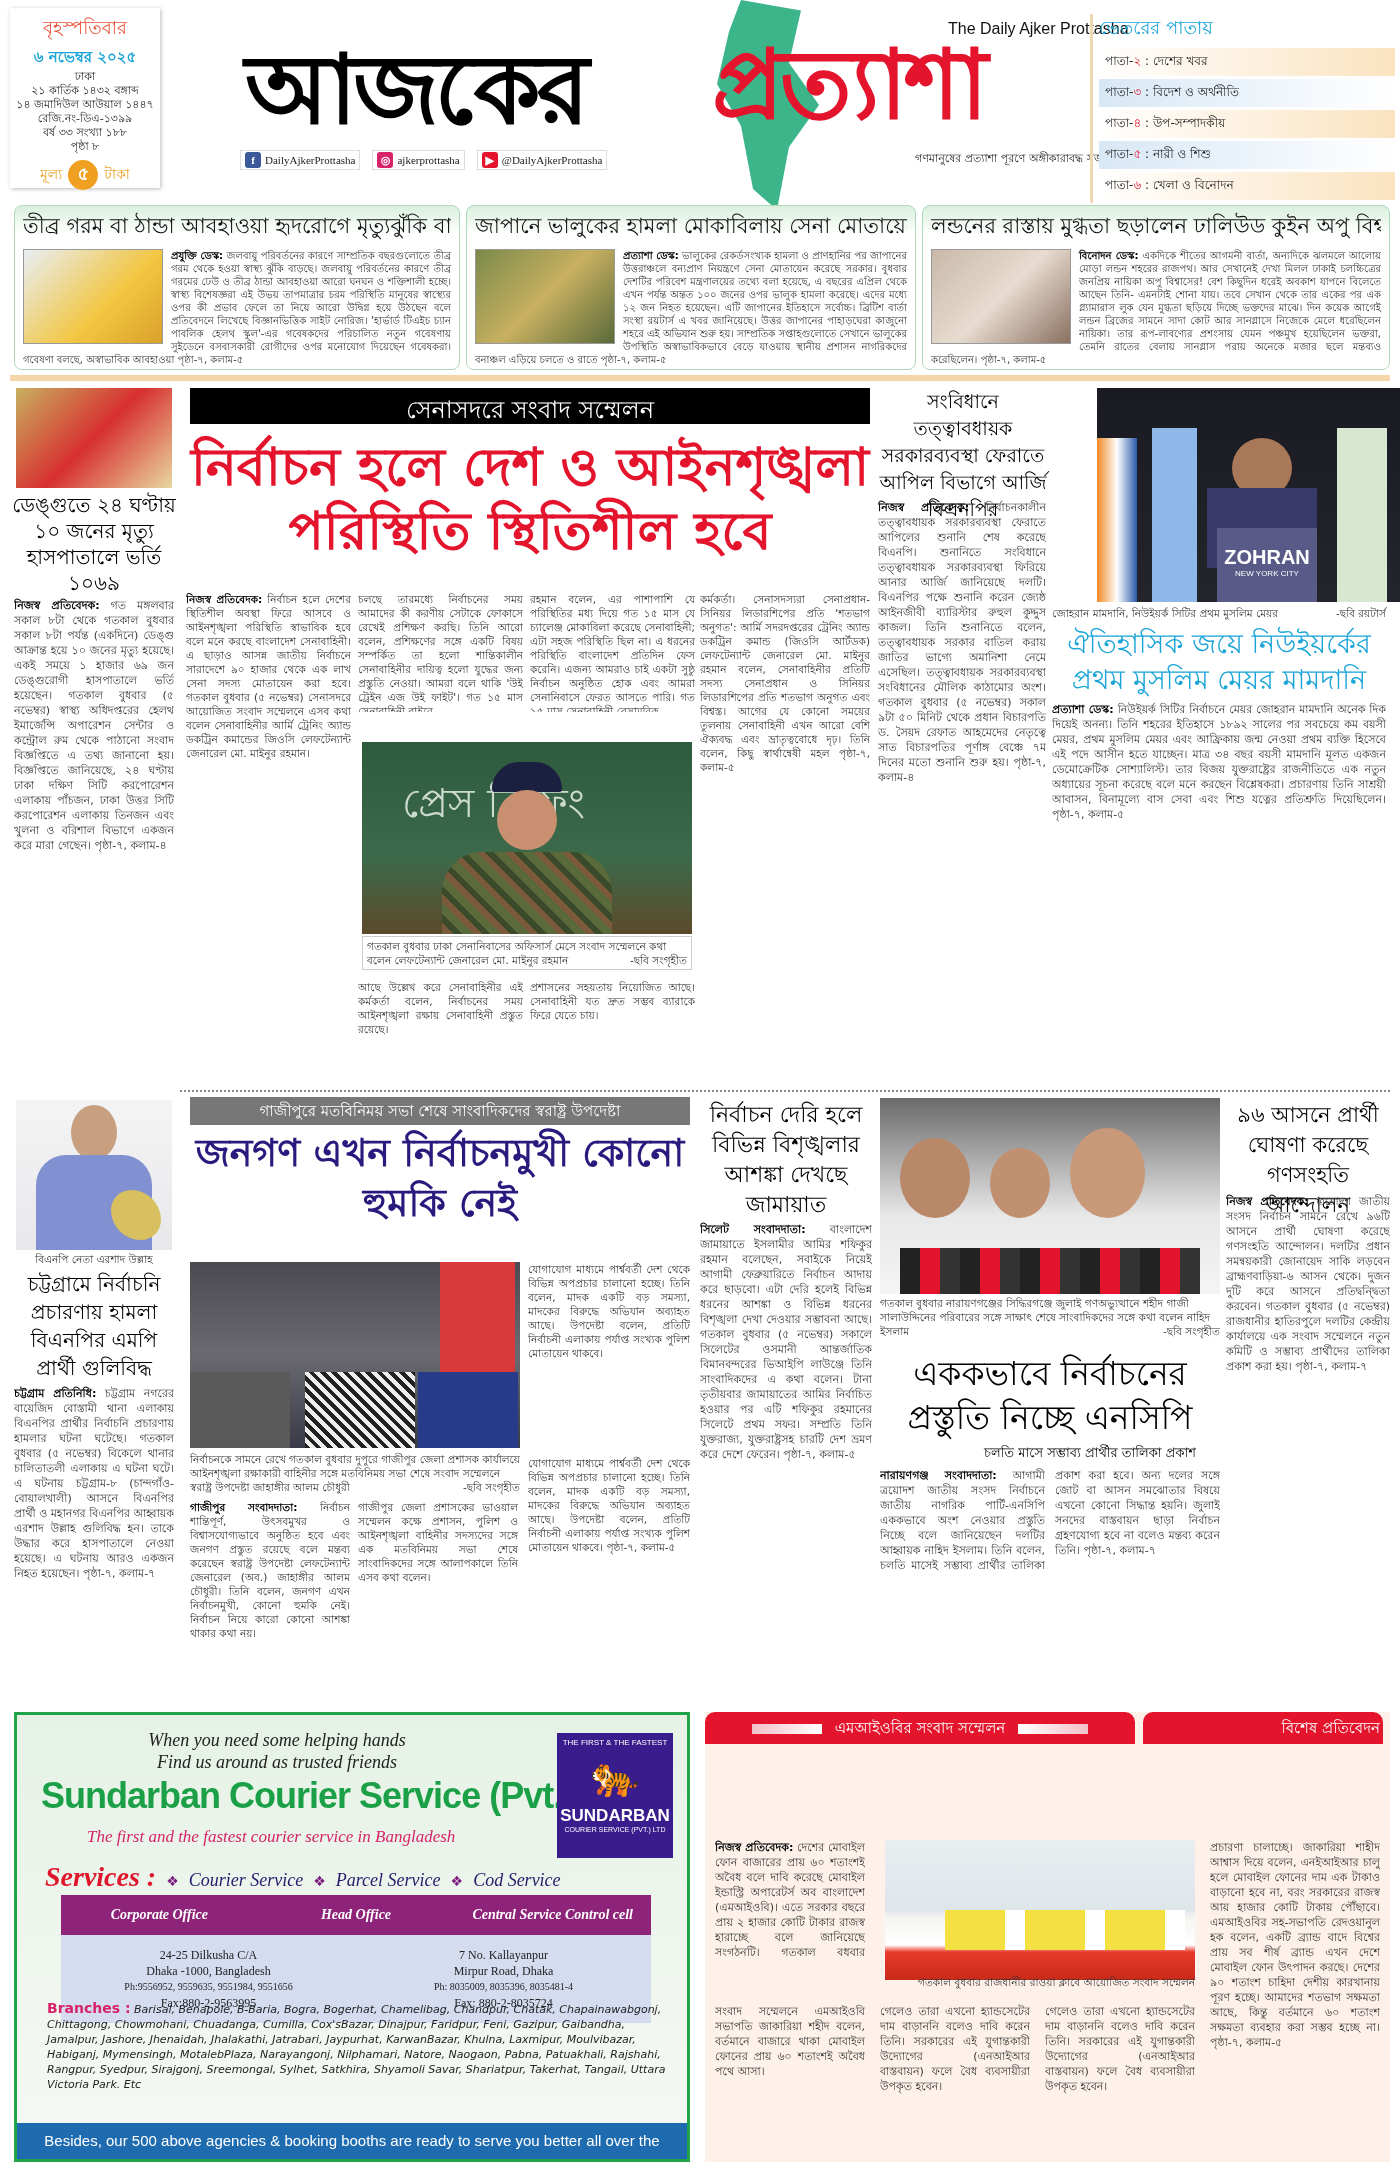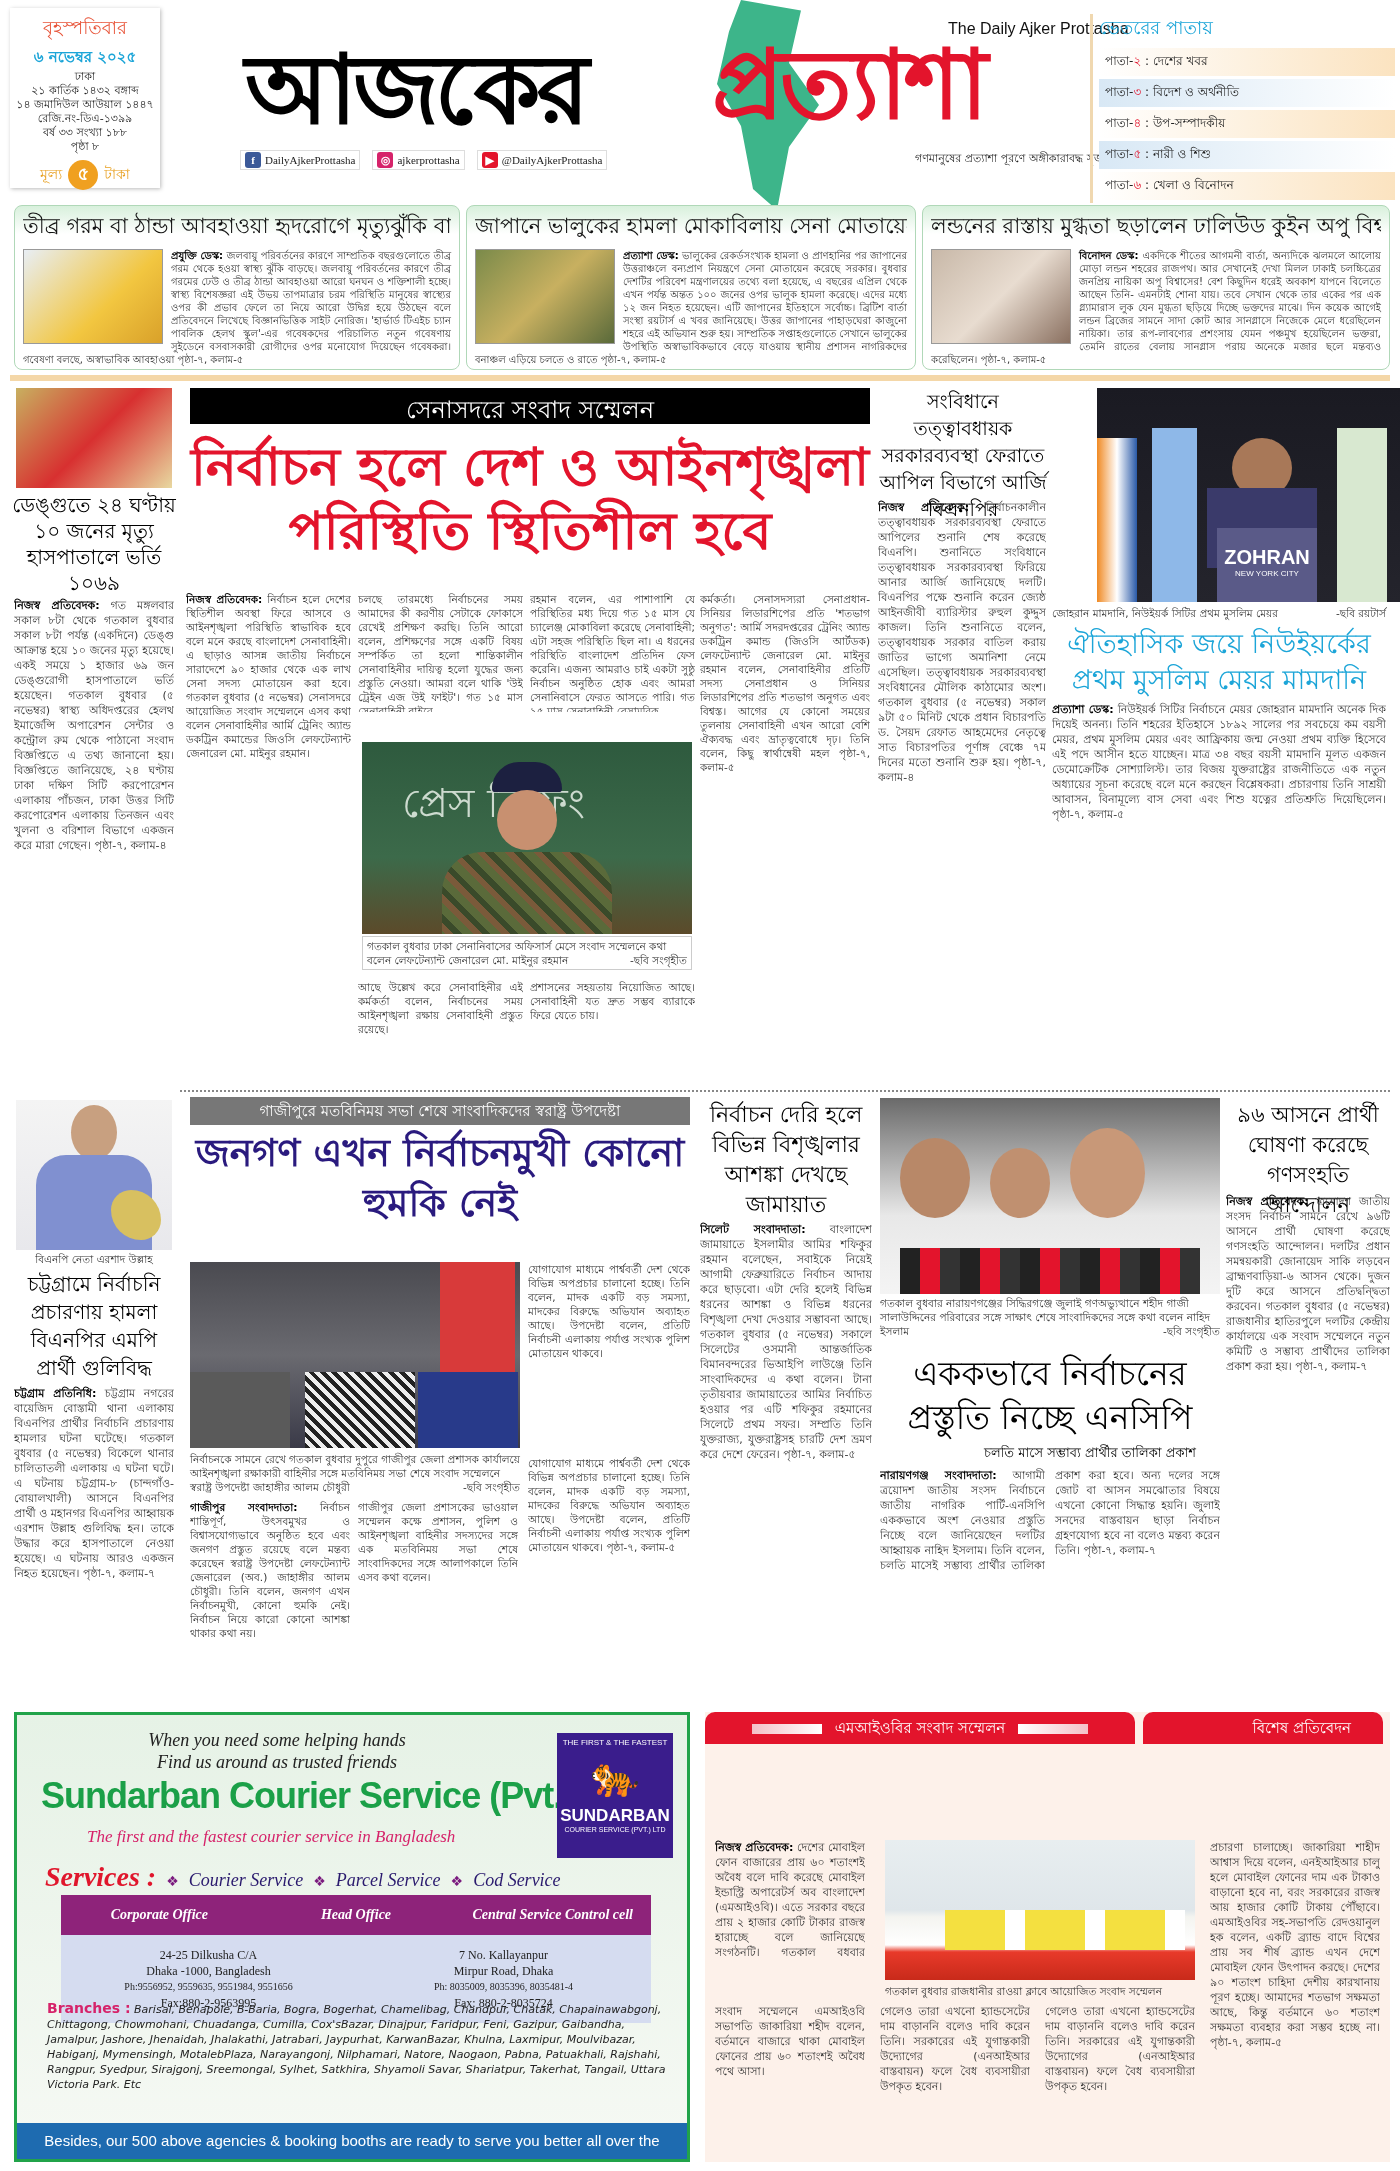--- a/index.html
+++ b/index.html
@@ -299,27 +299,27 @@
   </div>
   <div class="foot">Besides, our 500 above agencies &amp; booking booths are ready to serve you better all over the country.</div>
 </div>
 
 <div id="br" class="abs">
   <div class="redtab" style="left:0;width:430px;text-align:center">
     <span style="display:inline-block;width:70px;height:10px;background:linear-gradient(90deg,#f4c0c8,#fff);vertical-align:middle;margin-right:8px"></span>
     <span>এমআইওবির সংবাদ সম্মেলন</span>
     <span style="display:inline-block;width:70px;height:10px;background:linear-gradient(90deg,#fff,#f4c0c8);vertical-align:middle;margin-left:8px"></span>
   </div>
-  <div class="redtab" style="left:438px;width:240px;text-align:right;padding-right:32px">বিশেষ প্রতিবেদন</div>
+  <div class="redtab" style="left:438px;width:240px;text-align:right;padding-right:3px">বিশেষ প্রতিবেদন</div>
   <div class="body-text" style="position:absolute;left:10px;top:128px;width:150px;height:116px;overflow:hidden">
     <b>নিজস্ব প্রতিবেদক:</b> <span>দেশের মোবাইল ফোন বাজারের প্রায় ৬০ শতাংশই অবৈধ বলে দাবি করেছে মোবাইল ইন্ডাস্ট্রি অপারেটর্স অব বাংলাদেশ (এমআইওবি)। এতে সরকার বছরে প্রায় ২ হাজার কোটি টাকার রাজস্ব হারাচ্ছে বলে জানিয়েছে সংগঠনটি। গতকাল বুধবার রাজধানীর রাওয়া ক্লাবে আয়োজিত সংবাদ সম্মেলনে এসব তথ্য জানানো হয়।</span>
   </div>
   <div style="position:absolute;left:180px;top:128px;width:310px;height:140px;background:linear-gradient(180deg,#e8eef0 0,#dfe6ea 50%,#f4f4f0 55%,#fff 75%,#e83a2a 80%,#c82a1a 100%);overflow:hidden">
     <div style="position:absolute;left:60px;top:70px;width:240px;height:40px;background:repeating-linear-gradient(90deg,#f4e040 0 60px,#fff 60px 80px)"></div>
   </div>
-  <div class="cap" style="position:absolute;left:180px;top:272px;width:310px;text-align:left">গতকাল বুধবার রাজধানীর রাওয়া ক্লাবে আয়োজিত সংবাদ সম্মেলন</div>
+  <div class="cap" style="position:absolute;left:180px;top:263px;width:310px;text-align:right">গতকাল বুধবার রাজধানীর রাওয়া ক্লাবে আয়োজিত সংবাদ সম্মেলন</div>
   <div class="body-text" style="position:absolute;left:10px;top:292px;width:150px;height:150px;overflow:hidden">সংবাদ সম্মেলনে এমআইওবি সভাপতি জাকারিয়া শহীদ বলেন, বর্তমানে বাজারে থাকা মোবাইল ফোনের প্রায় ৬০ শতাংশই অবৈধ পথে আসা।</div>
   <div class="body-text" style="position:absolute;left:175px;top:292px;width:150px;height:150px;overflow:hidden">গেলেও তারা এখনো হ্যান্ডসেটের দাম বাড়াননি বলেও দাবি করেন তিনি। সরকারের এই যুগান্তকারী উদ্যোগের (এনআইআর বাস্তবায়ন) ফলে বৈধ ব্যবসায়ীরা উপকৃত হবেন।</div>
   <div class="body-text" style="position:absolute;left:340px;top:292px;width:150px;height:150px;overflow:hidden">গেলেও তারা এখনো হ্যান্ডসেটের দাম বাড়াননি বলেও দাবি করেন তিনি। সরকারের এই যুগান্তকারী উদ্যোগের (এনআইআর বাস্তবায়ন) ফলে বৈধ ব্যবসায়ীরা উপকৃত হবেন।</div>
   <div class="body-text" style="position:absolute;left:505px;top:128px;width:170px;height:314px;overflow:hidden">
     <span>প্রচারণা চালাচ্ছে। জাকারিয়া শাহীদ আশ্বাস দিয়ে বলেন, এনইআইআর চালু হলে মোবাইল ফোনের দাম এক টাকাও বাড়ানো হবে না, বরং সরকারের রাজস্ব আয় হাজার কোটি টাকায় পৌঁছাবে। এমআইওবির সহ-সভাপতি রেদওয়ানুল হক বলেন, একটি ব্র্যান্ড বাদে বিশ্বের প্রায় সব শীর্ষ ব্র্যান্ড এখন দেশে মোবাইল ফোন উৎপাদন করছে। দেশের ৯০ শতাংশ চাহিদা দেশীয় কারখানায় পূরণ হচ্ছে। আমাদের শতভাগ সক্ষমতা আছে, কিন্তু বর্তমানে ৬০ শতাংশ সক্ষমতা ব্যবহার করা সম্ভব হচ্ছে না।</span> <span>পৃষ্ঠা-৭, কলাম-৫</span>
   </div>
 </div>
 
 </body></html>

